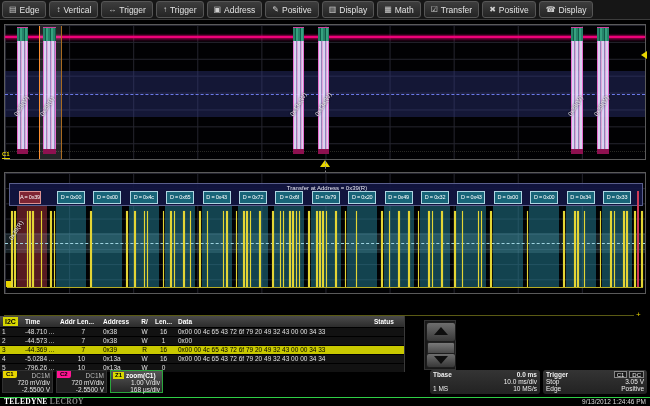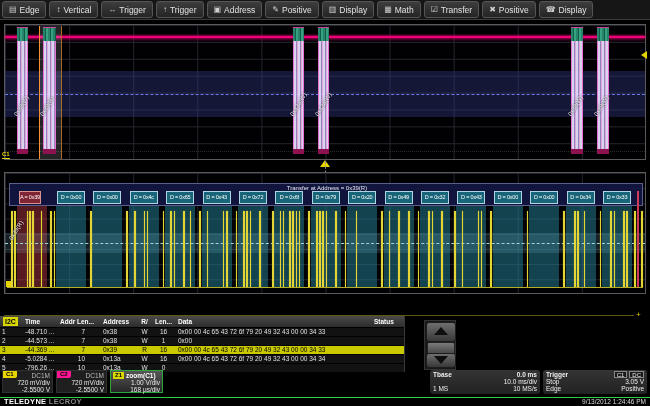--- a/index.html
+++ b/index.html
@@ -102,21 +102,21 @@
   
   .panel{position:absolute;top:370px;height:24px;background:linear-gradient(#343434,#222);border-radius:3px;
          color:#eee;font-size:6.5px;box-sizing:border-box;padding:1px 3px;}
   .prow{display:flex;justify-content:space-between;height:7px;line-height:7px;}
   .pbold{font-weight:bold;}
   .badges{display:flex;gap:2px;}
   .badge{border:1px solid #888;background:#1a1a1a;color:#eee;font-size:6px;line-height:6px;padding:0 2px;}
   
   .green-line{position:absolute;left:0;top:397px;width:650px;height:1px;background:#2fcf46;}
   .footer{position:absolute;left:0;top:398px;width:650px;height:8px;}
-  .brand{position:absolute;left:4px;top:0;font-size:7.5px;letter-spacing:.3px;line-height:8px;}
+  .brand{position:absolute;left:4px;top:0;font-size:7.5px;letter-spacing:.3px;line-height:8px;font-family:Liberation Serif, serif;}
   .brand .b1{color:#fff;font-weight:bold;}
   .brand .b2{color:#8a8a8a;font-weight:bold;}
   .stamp{position:absolute;right:4px;top:0;color:#ddd;font-size:6.5px;line-height:8px;}
 </style>
 </head>
 <body>
 
 <div class="screen">
 
   <div class="menubar" id="menubar">

